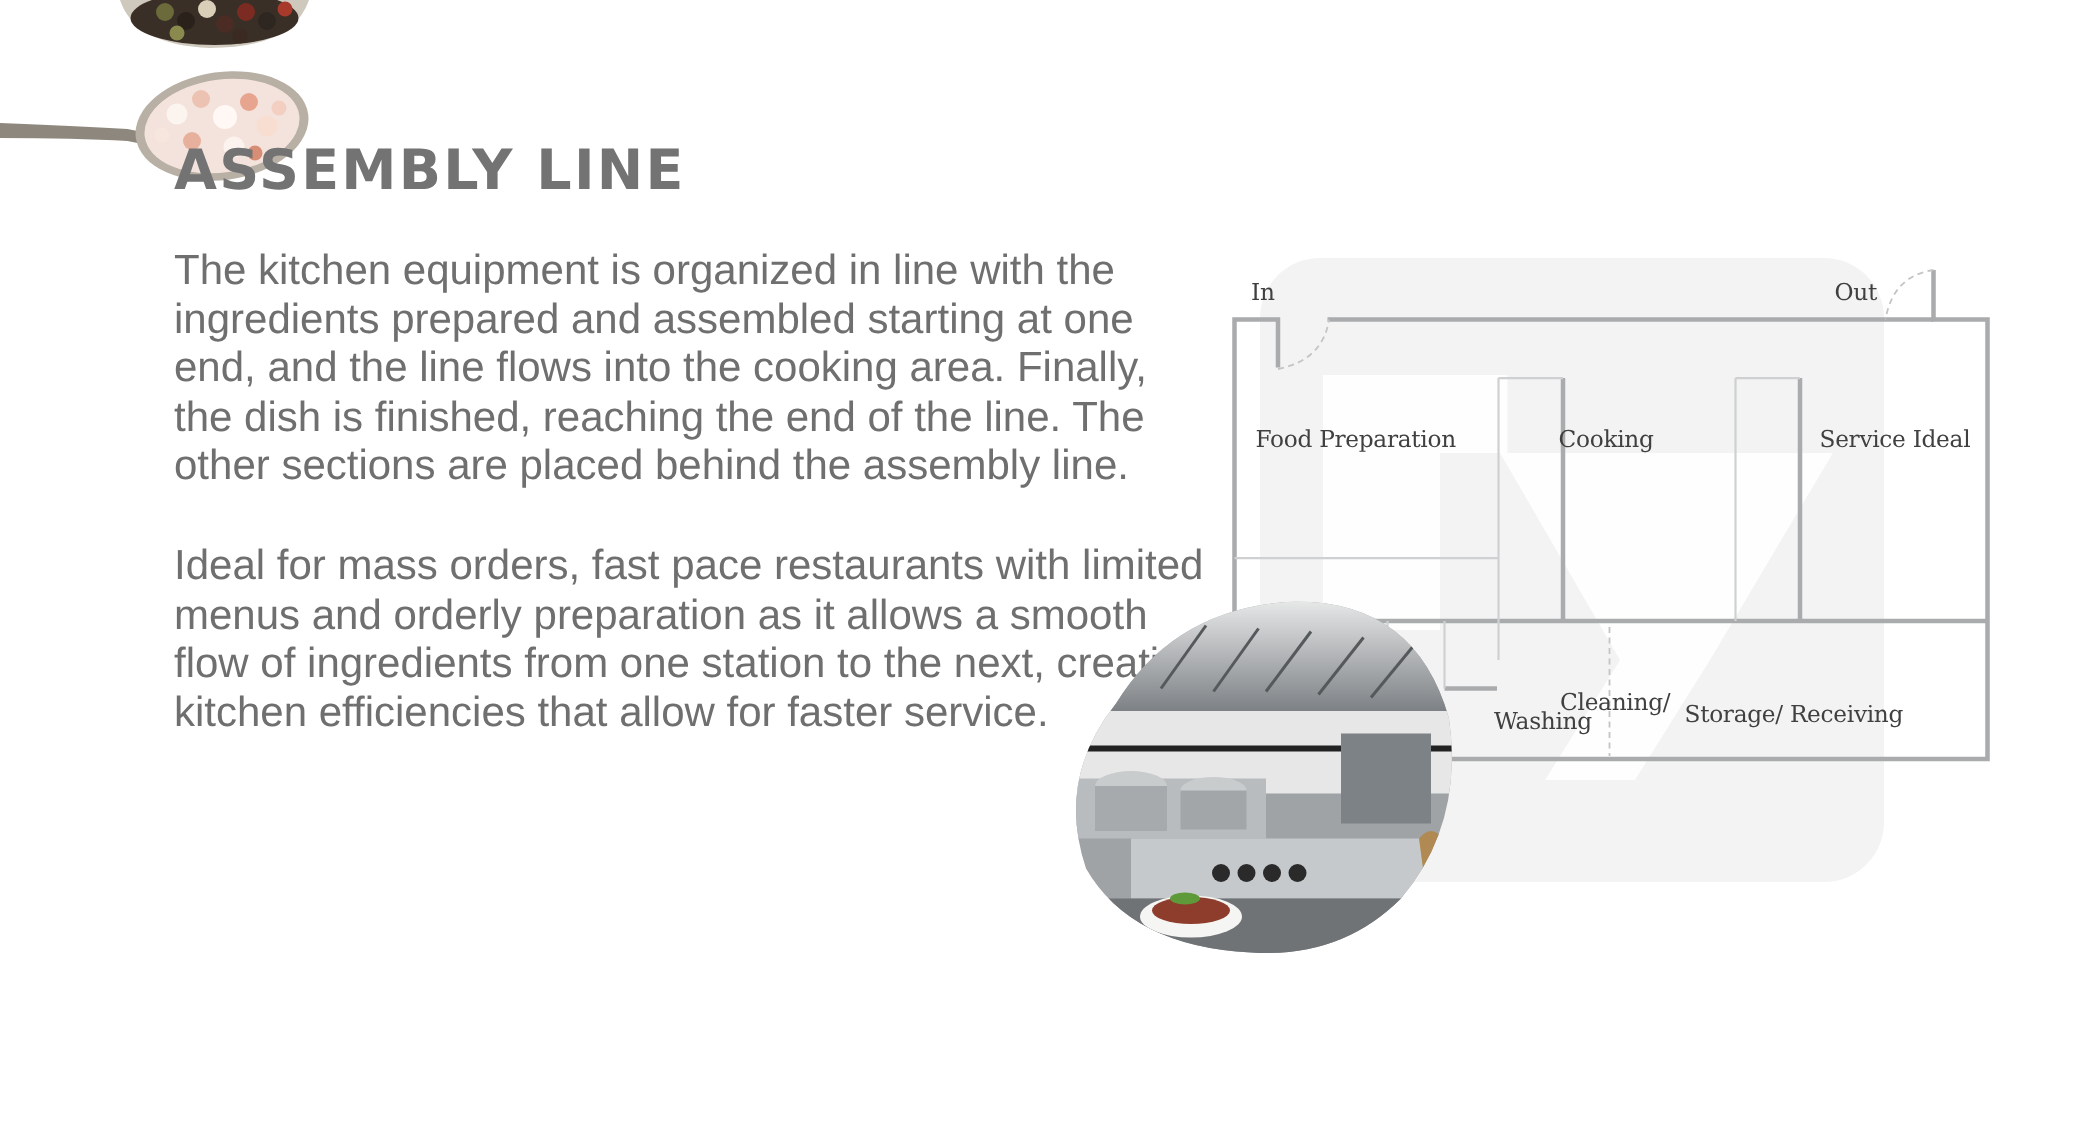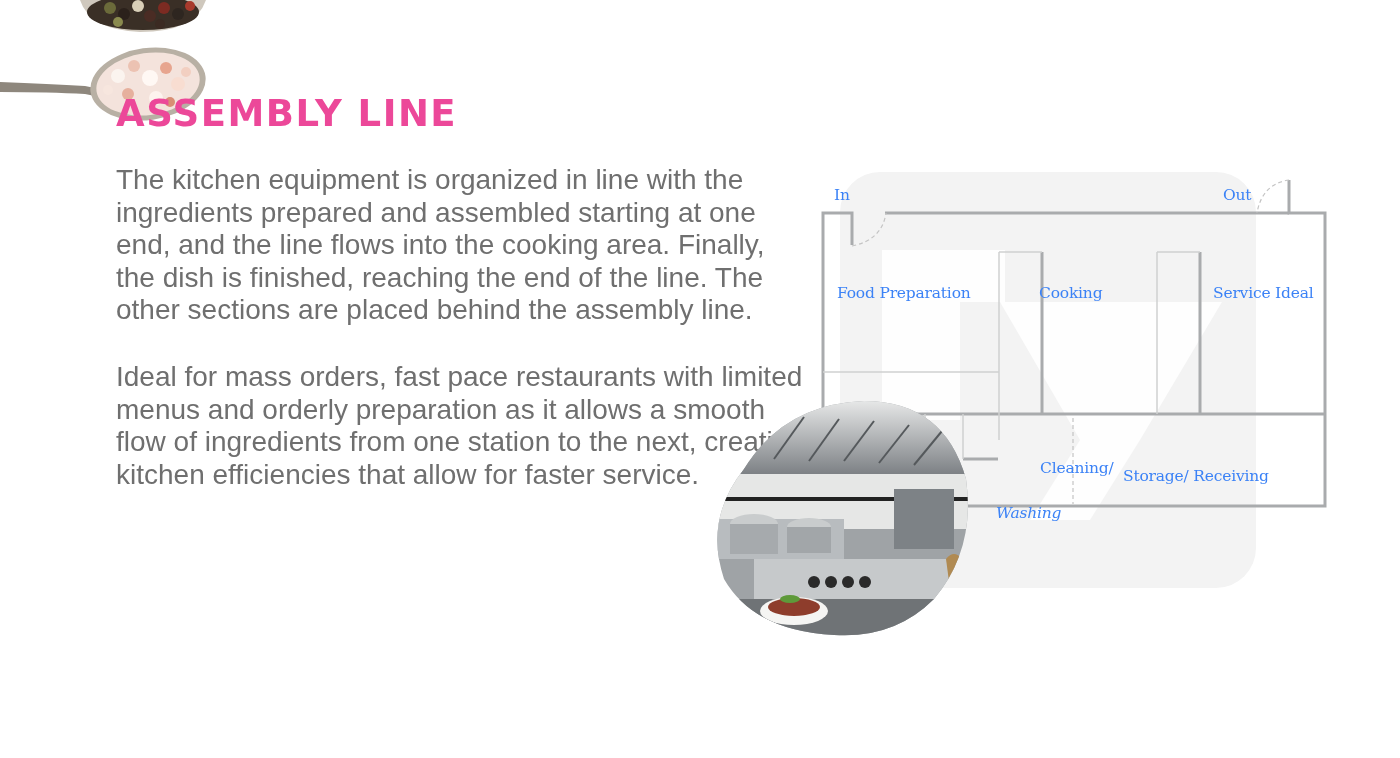--- a/index.html
+++ b/index.html
@@ -1,22 +1,22 @@
 <!DOCTYPE html>
 <html><head>
 <meta charset="utf-8">
 <style>
   html, body { margin: 0; padding: 0; }
   body { width: 1400px; height: 758px; background: #ffffff; position: relative; overflow: hidden; font-family: "Liberation Sans", sans-serif; }
   .spoon { position: absolute; }
-  .title { position: absolute; left: 116px; top: 92px; margin: 0; font-family: "DejaVu Sans", sans-serif; font-weight: 700; font-size: 37px; letter-spacing: 1.5px; color: #ec4899; z-index: 3; }
+  .title { position: absolute; left: 116px; top: 92px; margin: 0; font-family: "DejaVu Sans", sans-serif; font-weight: 700; font-size: 37px; letter-spacing: 1.5px; color: #737373; z-index: 3; }
   .body-text { position: absolute; left: 116px; top: 164px; width: 690px; font-family: "Liberation Sans", sans-serif; font-size: 28px; line-height: 32.6px; color: #6f6f6f; }
   .body-text p { margin: 0 0 34px 0; }
   .diagram { position: absolute; left: 0; top: 0; width: 1400px; height: 758px; }
-  .lbl { position: absolute; font-family: "DejaVu Serif", serif; font-size: 15.5px; color: #3b82f6; white-space: nowrap; letter-spacing: -0.2px; }
+  .lbl { position: absolute; font-family: "DejaVu Serif", serif; font-size: 15.5px; color: #404040; white-space: nowrap; letter-spacing: -0.2px; }
   .photo { position: absolute; left: 714px; top: 399px; width: 256px; height: 238px; }
 </style>
 </head>
 <body>
 
 <svg class="spoon" style="left:0;top:0" width="220" height="40" viewBox="0 0 220 40">
   <path d="M80 0 Q90 30 140 32 Q195 32 206 0 Z" fill="#cfc8bd"></path>
   <ellipse cx="143" cy="12" rx="56" ry="18" fill="#3a2f26"></ellipse>
   <circle cx="110" cy="8" r="6" fill="#6b6a3a"></circle>
     <circle cx="124" cy="14" r="6" fill="#2b211b"></circle>
@@ -85,21 +85,21 @@
     <line x1="1073" y1="418" x2="1073" y2="504"></line>
   </g>
 </svg>
 
 <span class="lbl" style="left:834px;top:186px;">In</span>
 <span class="lbl" style="left:1223px;top:186px;">Out</span>
 <span class="lbl" style="left:837px;top:284px;">Food Preparation</span>
 <span class="lbl" style="left:1039px;top:284px;">Cooking</span>
 <span class="lbl" style="left:1213px;top:284px;">Service Ideal</span>
 <span class="lbl" style="left:1040px;top:459px;">Cleaning/</span>
-<span class="lbl" style="left:996px;top:504px;font-style:italic;">Washing</span>
+<span class="lbl" style="left:996px;top:472px;">Washing</span>
 <span class="lbl" style="left:1123px;top:467px;">Storage/ Receiving</span>
 
 <svg class="photo" viewBox="0 0 256 238">
   <defs>
     <clipPath id="blob">
         <path d="M30 70 Q70 5 150 2 Q230 2 252 80 Q262 150 220 200 Q180 240 120 236 Q40 232 10 180 Q-10 120 30 70 Z"></path>
       </clipPath>
     <linearGradient id="hood" x1="0" y1="0" x2="0" y2="1">
         <stop offset="0" stop-color="#e9eaea"></stop>
         <stop offset="1" stop-color="#7d8185"></stop>

